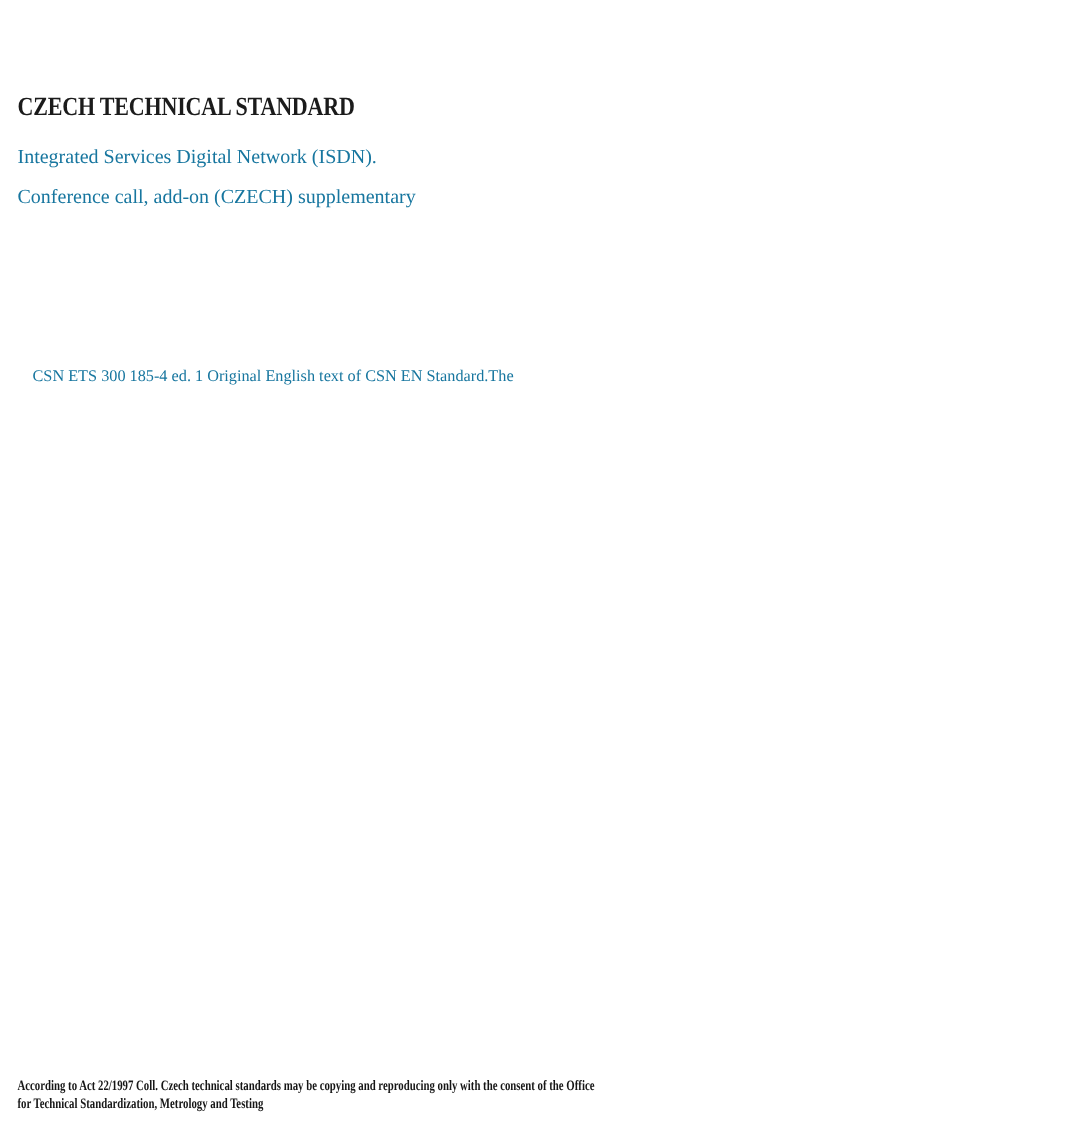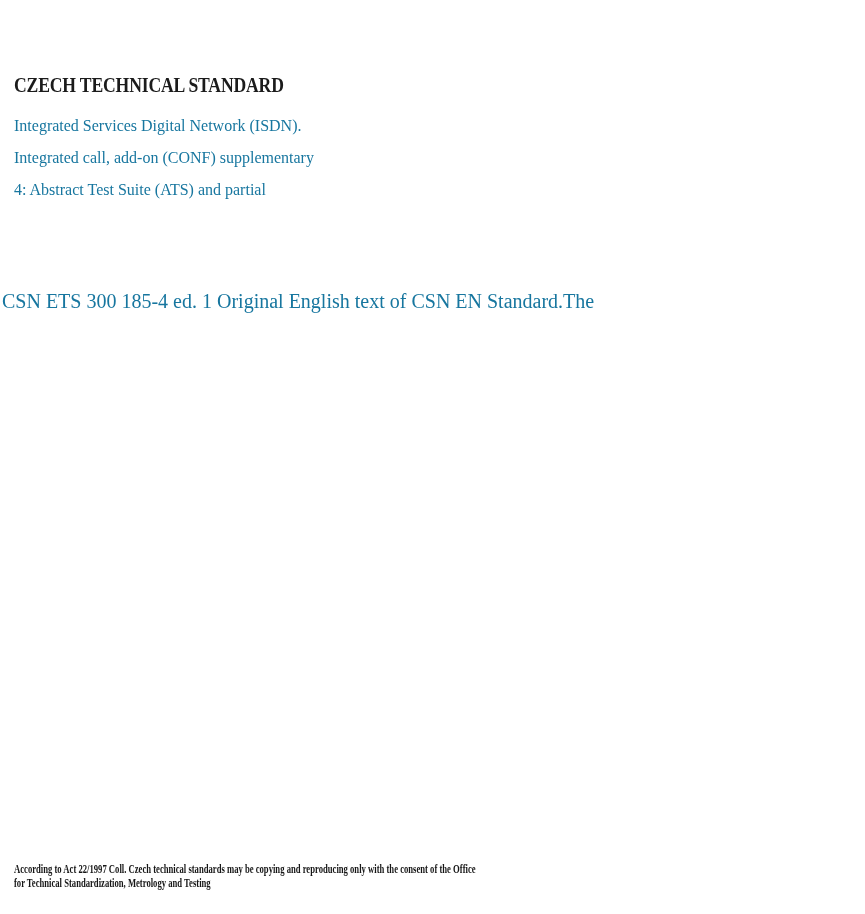--- a/index.html
+++ b/index.html
@@ -34,22 +34,22 @@
   .title-left{
     left:14px;top:110px;
     font-size:16px;line-height:32px;
     color:var(--accent-blue);
   }
   .title-left div{position:static;}
   .rule-2{left:5px;right:17px;top:272px;height:7px;border-radius:3.5px;}
 
   
   .description{
-    left:2px;top:285px;
-    font-size:20px;line-height:32px;
+    left:26px;top:285px;
+    font-size:13px;line-height:32px;
     color:var(--accent-blue);
   }
   .description div{position:static;}
 
   
   .footer-rule{left:0;right:8px;top:846px;height:7px;}
   .footer-notice{
     left:14px;top:862px;
     font-size:11.5px;font-weight:bold;line-height:14px;
     color:#161616;
@@ -65,22 +65,21 @@
 
   <header>
     <div class="header-title">CZECH TECHNICAL STANDARD</div>
 
     <div class="rule rule-1"></div>
   </header>
 
   <main>
     <div class="title-left">
         <div>Integrated Services Digital Network (ISDN).</div>
-        <div>Integrated call, add-on (CONF) supplementary</div>
-        <div>4: Abstract Test Suite (ATS) and partial</div>
+        <div>Conference call, add-on (CZECH) supplementary</div>
       </div>
 
     <div class="rule rule-2"></div>
 
     <div class="description">
         <div>CSN ETS 300 185-4 ed. 1 Original English text of CSN EN Standard.The</div>
       </div>
 
   </main>
 

